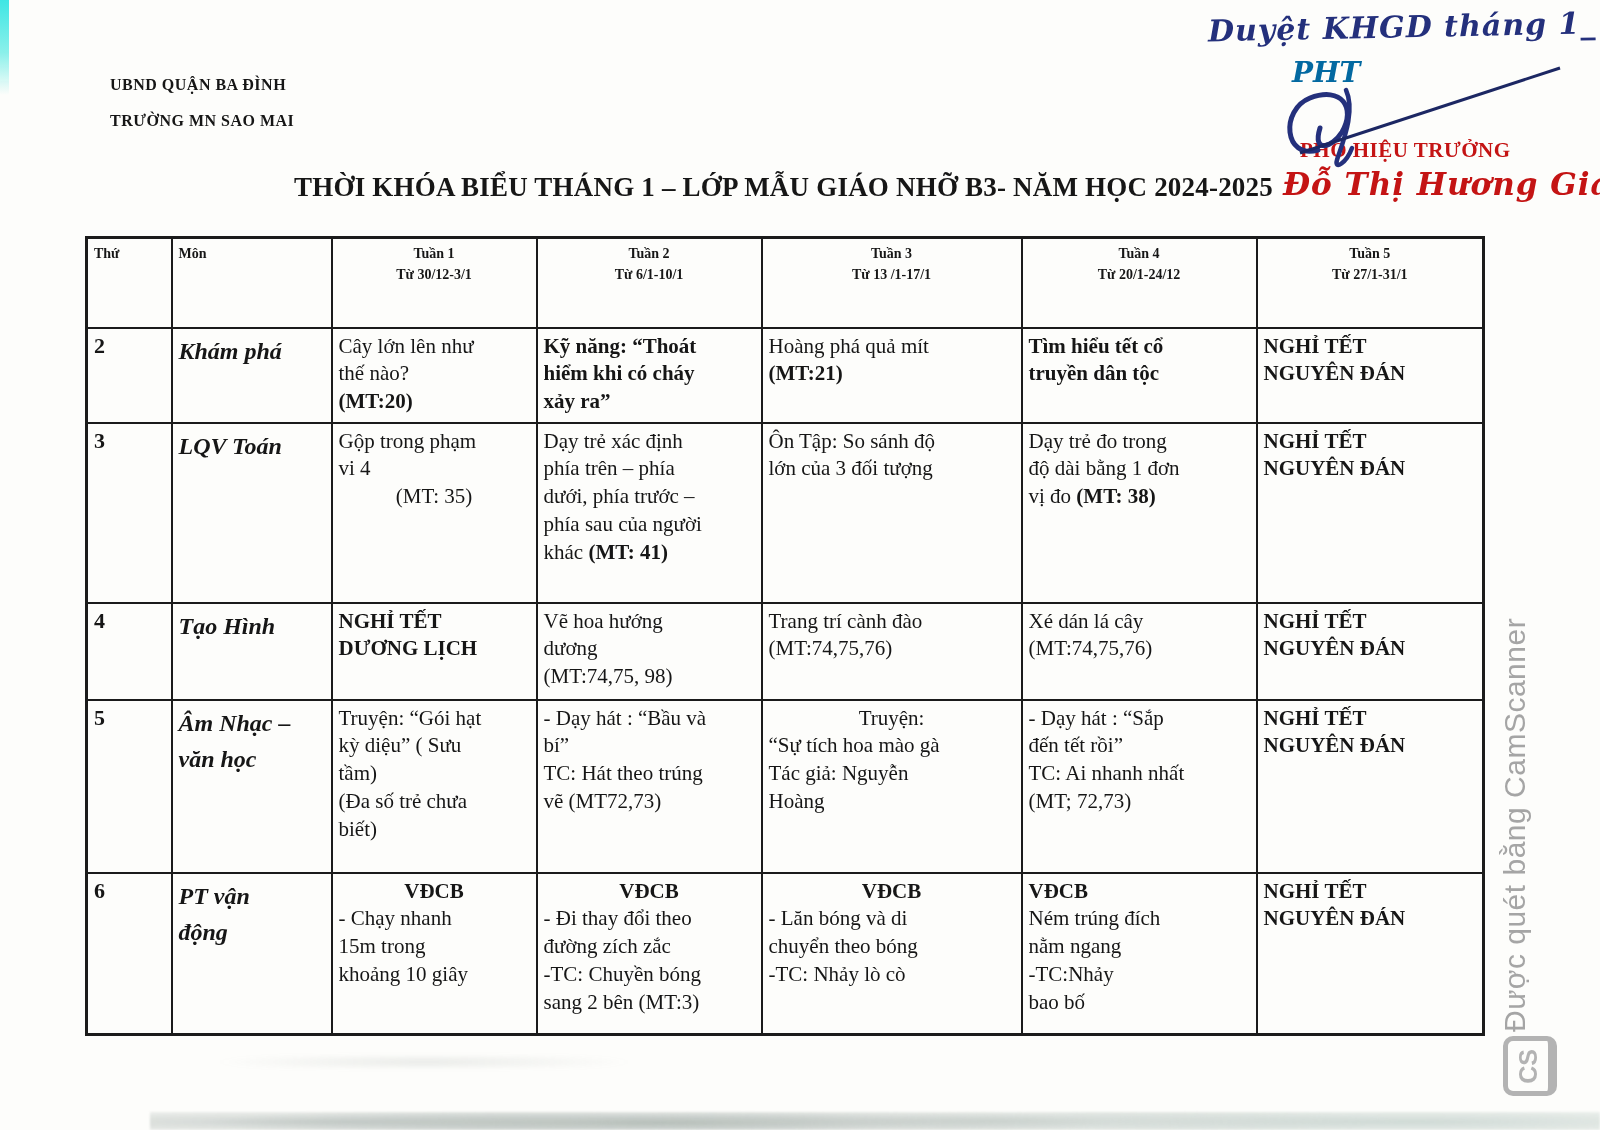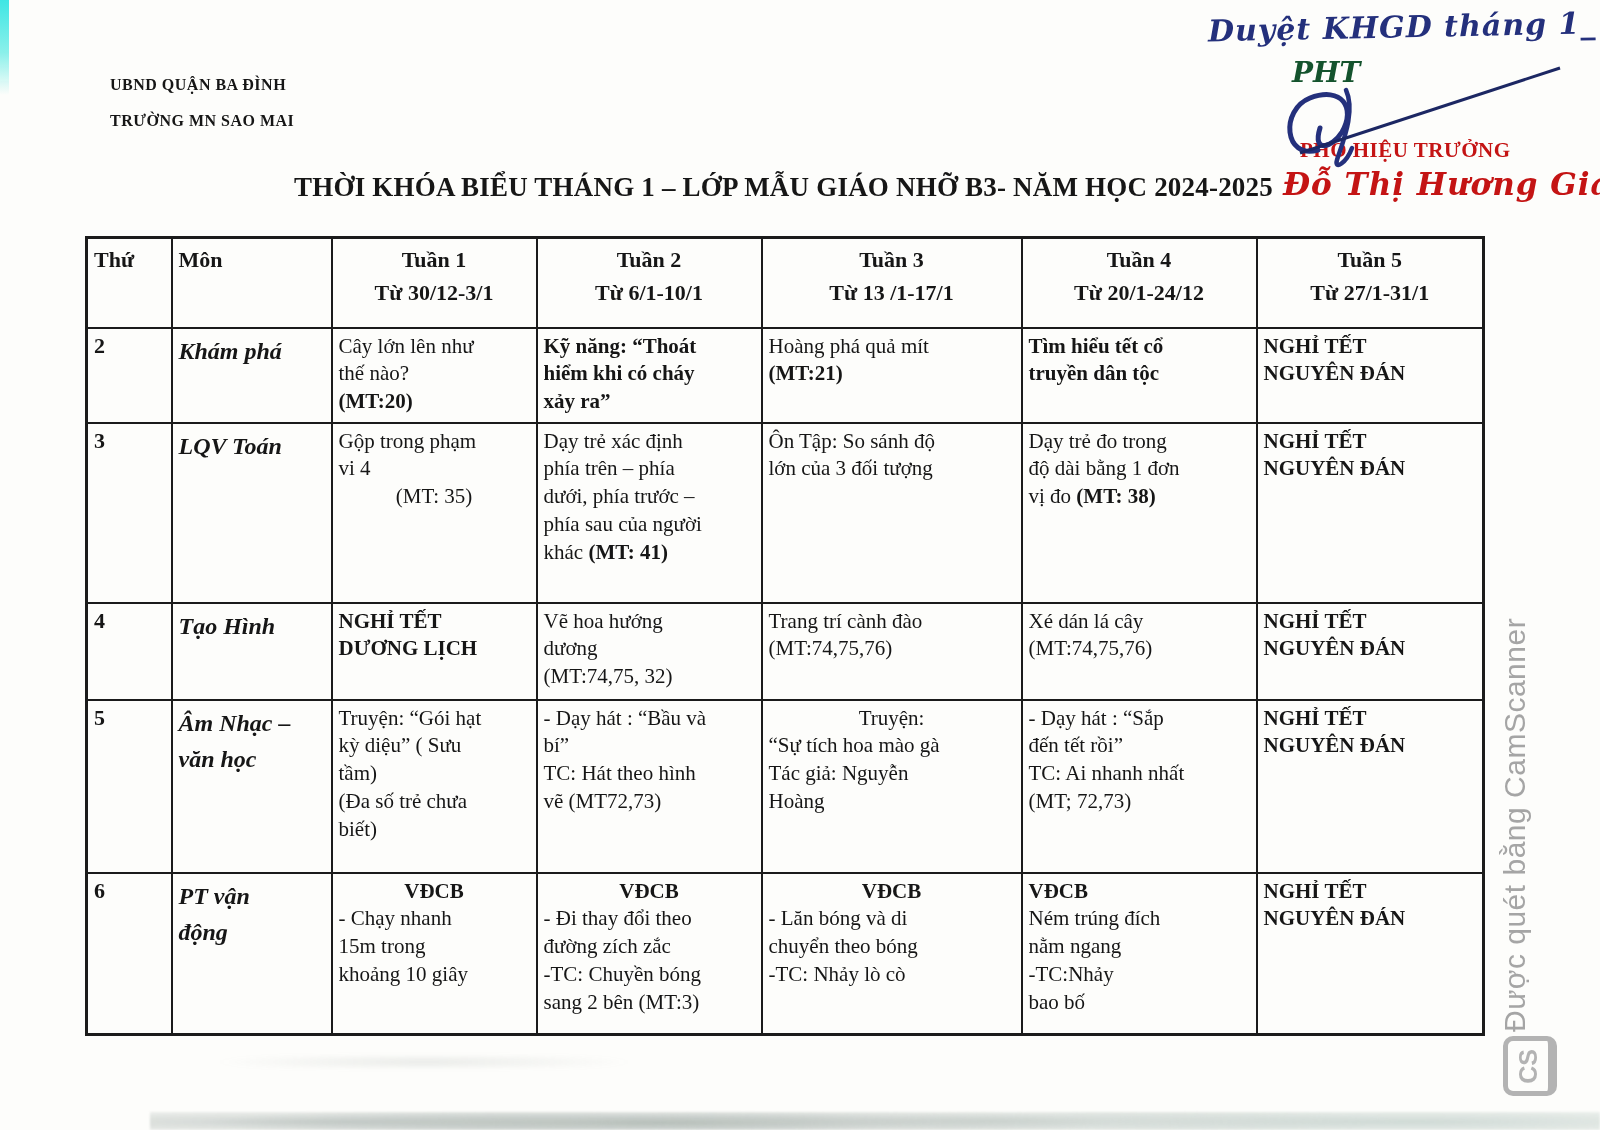--- a/index.html
+++ b/index.html
@@ -13,33 +13,33 @@
   .org{position:absolute;left:110px;top:76px;font-weight:bold;font-size:16px;letter-spacing:.5px;}
   .org div{margin-bottom:18px;white-space:nowrap;}
 
   .doc-title{position:absolute;left:85px;top:172px;width:1397px;text-align:center;
         font-weight:bold;font-size:27px;letter-spacing:.2px;white-space:nowrap;}
 
   .hw1{position:absolute;left:1208px;top:8px;font-size:30px;font-style:italic;font-weight:bold;
         color:#24307c;white-space:nowrap;transform:rotate(-1.2deg);letter-spacing:1px;
         font-family:"DejaVu Serif",serif;}
   .hw2{position:absolute;left:1292px;top:56px;font-size:28px;font-style:italic;font-weight:bold;
-        color:#14532d;font-family:"DejaVu Serif",serif;}
+        color:#0369a1;font-family:"DejaVu Serif",serif;}
 
   .sig-svg{position:absolute;left:1240px;top:0;width:360px;height:220px;z-index:5;pointer-events:none;}
 
   .stamp-title{position:absolute;left:1300px;top:138px;font-weight:bold;font-size:21px;
         color:#c41414;letter-spacing:.5px;white-space:nowrap;}
   .stamp-name{position:absolute;left:1283px;top:166px;font-weight:bold;font-style:italic;
         font-size:31px;color:#c41414;white-space:nowrap;font-family:"DejaVu Serif",serif;letter-spacing:1px;}
 
   table.schedule{position:absolute;left:85px;top:236px;border-collapse:collapse;table-layout:fixed;
         font-size:21px;border:3px solid #1b1b1b;}
   .schedule th,.schedule td{border:2px solid #1b1b1b;vertical-align:top;padding:4px 6px;overflow:hidden;}
-  .schedule th{font-weight:bold;font-size:22px;text-align:center;line-height:1.5;}
+  .schedule th{font-weight:bold;font-size:14px;text-align:center;line-height:1.5;}
   .schedule th.hcol-label{text-align:left;padding-left:6px;}
   .day-cell{font-weight:bold;font-size:22px;padding-left:9px;}
   .subject-cell{font-weight:bold;font-style:italic;font-size:24px;padding-left:10px;line-height:1.5;}
   .content-cell{line-height:1.33;}
   .align-center{}
   .align-left{text-align:left;}
   .v-middle{vertical-align:middle;}
   .b{font-weight:bold;}
   .cl{min-height:1.2em;}
 
@@ -192,21 +192,21 @@
           <td class="subject-cell">
             <div>Tạo Hình</div>
           </td>
           <td class="content-cell align-center">
             <div class="cl"><span class="b">NGHỈ TẾT</span></div>
             <div class="cl"><span class="b">DƯƠNG LỊCH</span></div>
           </td>
           <td class="content-cell align-center">
             <div class="cl"><span>Vẽ hoa hướng</span></div>
             <div class="cl"><span>dương</span></div>
-            <div class="cl"><span>(MT:74,75, 32)</span></div>
+            <div class="cl"><span>(MT:74,75, 98)</span></div>
           </td>
           <td class="content-cell align-center">
             <div class="cl"><span>Trang trí cành đào</span></div>
             <div class="cl"><span>(MT:74,75,76)</span></div>
           </td>
           <td class="content-cell align-center">
             <div class="cl"><span>Xé dán lá cây</span></div>
             <div class="cl"><span>(MT:74,75,76)</span></div>
           </td>
           <td class="content-cell align-center">
@@ -223,21 +223,21 @@
           <td class="content-cell align-center">
             <div class="cl"><span>Truyện: “Gói hạt</span></div>
             <div class="cl"><span>kỳ diệu” ( Sưu</span></div>
             <div class="cl"><span>tầm)</span></div>
             <div class="cl"><span>(Đa số trẻ chưa</span></div>
             <div class="cl"><span>biết)</span></div>
           </td>
           <td class="content-cell align-left">
             <div class="cl"><span>- Dạy hát : “Bầu và</span></div>
             <div class="cl"><span>bí”</span></div>
-            <div class="cl"><span> TC: Hát theo hình</span></div>
+            <div class="cl"><span> TC: Hát theo trúng</span></div>
             <div class="cl"><span>vẽ  (MT72,73)</span></div>
           </td>
           <td class="content-cell align-left">
             <div class="cl" style="text-align: center;"><span>Truyện:</span></div>
             <div class="cl"><span>“Sự tích hoa mào gà</span></div>
             <div class="cl"><span>Tác giả: Nguyễn</span></div>
             <div class="cl"><span>Hoàng</span></div>
           </td>
           <td class="content-cell align-left">
             <div class="cl"><span>- Dạy hát : “Sắp</span></div>

